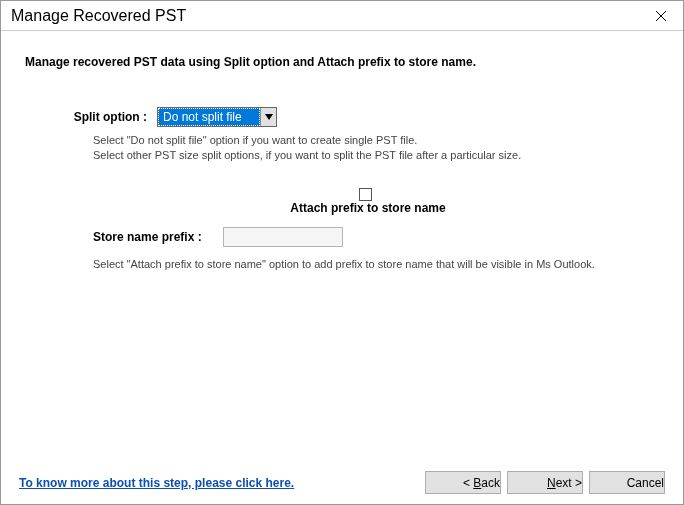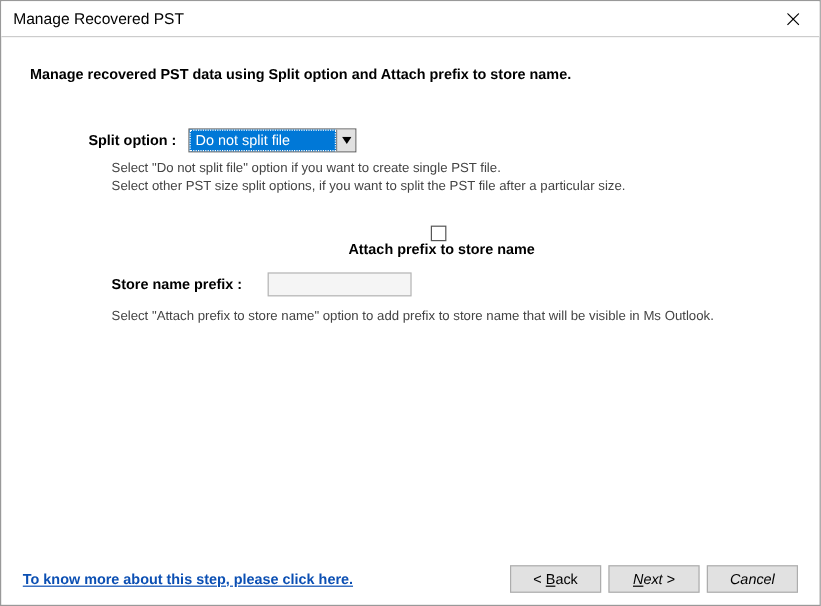--- a/index.html
+++ b/index.html
@@ -17,21 +17,21 @@
   .titlebar {
     height: 30px;
     background: #fff;
     border-bottom: 1px solid #ccc;
     display: flex;
     align-items: center;
     padding: 0 0 0 10px;
   }
   .titlebar-title {
     flex: 1;
-    font-size: 13px;
+    font-size: 16px;
     color: #000;
   }
   .titlebar-close {
     width: 45px;
     height: 29px;
     display: flex;
     align-items: center;
     justify-content: center;
     cursor: pointer;
   }
@@ -52,21 +52,21 @@
     align-items: center;
   }
   .label-right {
     width: 132px;
     text-align: right;
     font-weight: bold;
     padding-right: 10px;
     font-size: 12px;
   }
   .dropdown {
-    width: 140px;
+    width: 120px;
     height: 20px;
     border: 1px solid #666;
     background: #fff;
     display: flex;
     align-items: stretch;
     cursor: pointer;
   }
   .dropdown-value {
     flex: 1;
     padding: 1px 4px;
@@ -159,22 +159,23 @@
   .spacer { flex: 1; }
   .btn {
     width: 76px;
     height: 23px;
     border: 1px solid #adadad;
     background: #e1e1e1;
     font-size: 12px;
     cursor: pointer;
     padding: 0;
     font-family: inherit;
-  }
-  .btn + .btn { margin-left: 6px; font-style: italic; }
+    text-align: right;
+  }
+  .btn + .btn { margin-left: 6px; }
   .btn-label { display: inline-block; }
 </style>
 </head>
 <body>
 
 <div class="titlebar">
   <div class="titlebar-title">Manage Recovered PST</div>
   <div class="titlebar-close">
     <svg viewBox="0 0 10 10">
       <line x1="0" y1="0" x2="10" y2="10" stroke="#000" stroke-width="1"></line>

